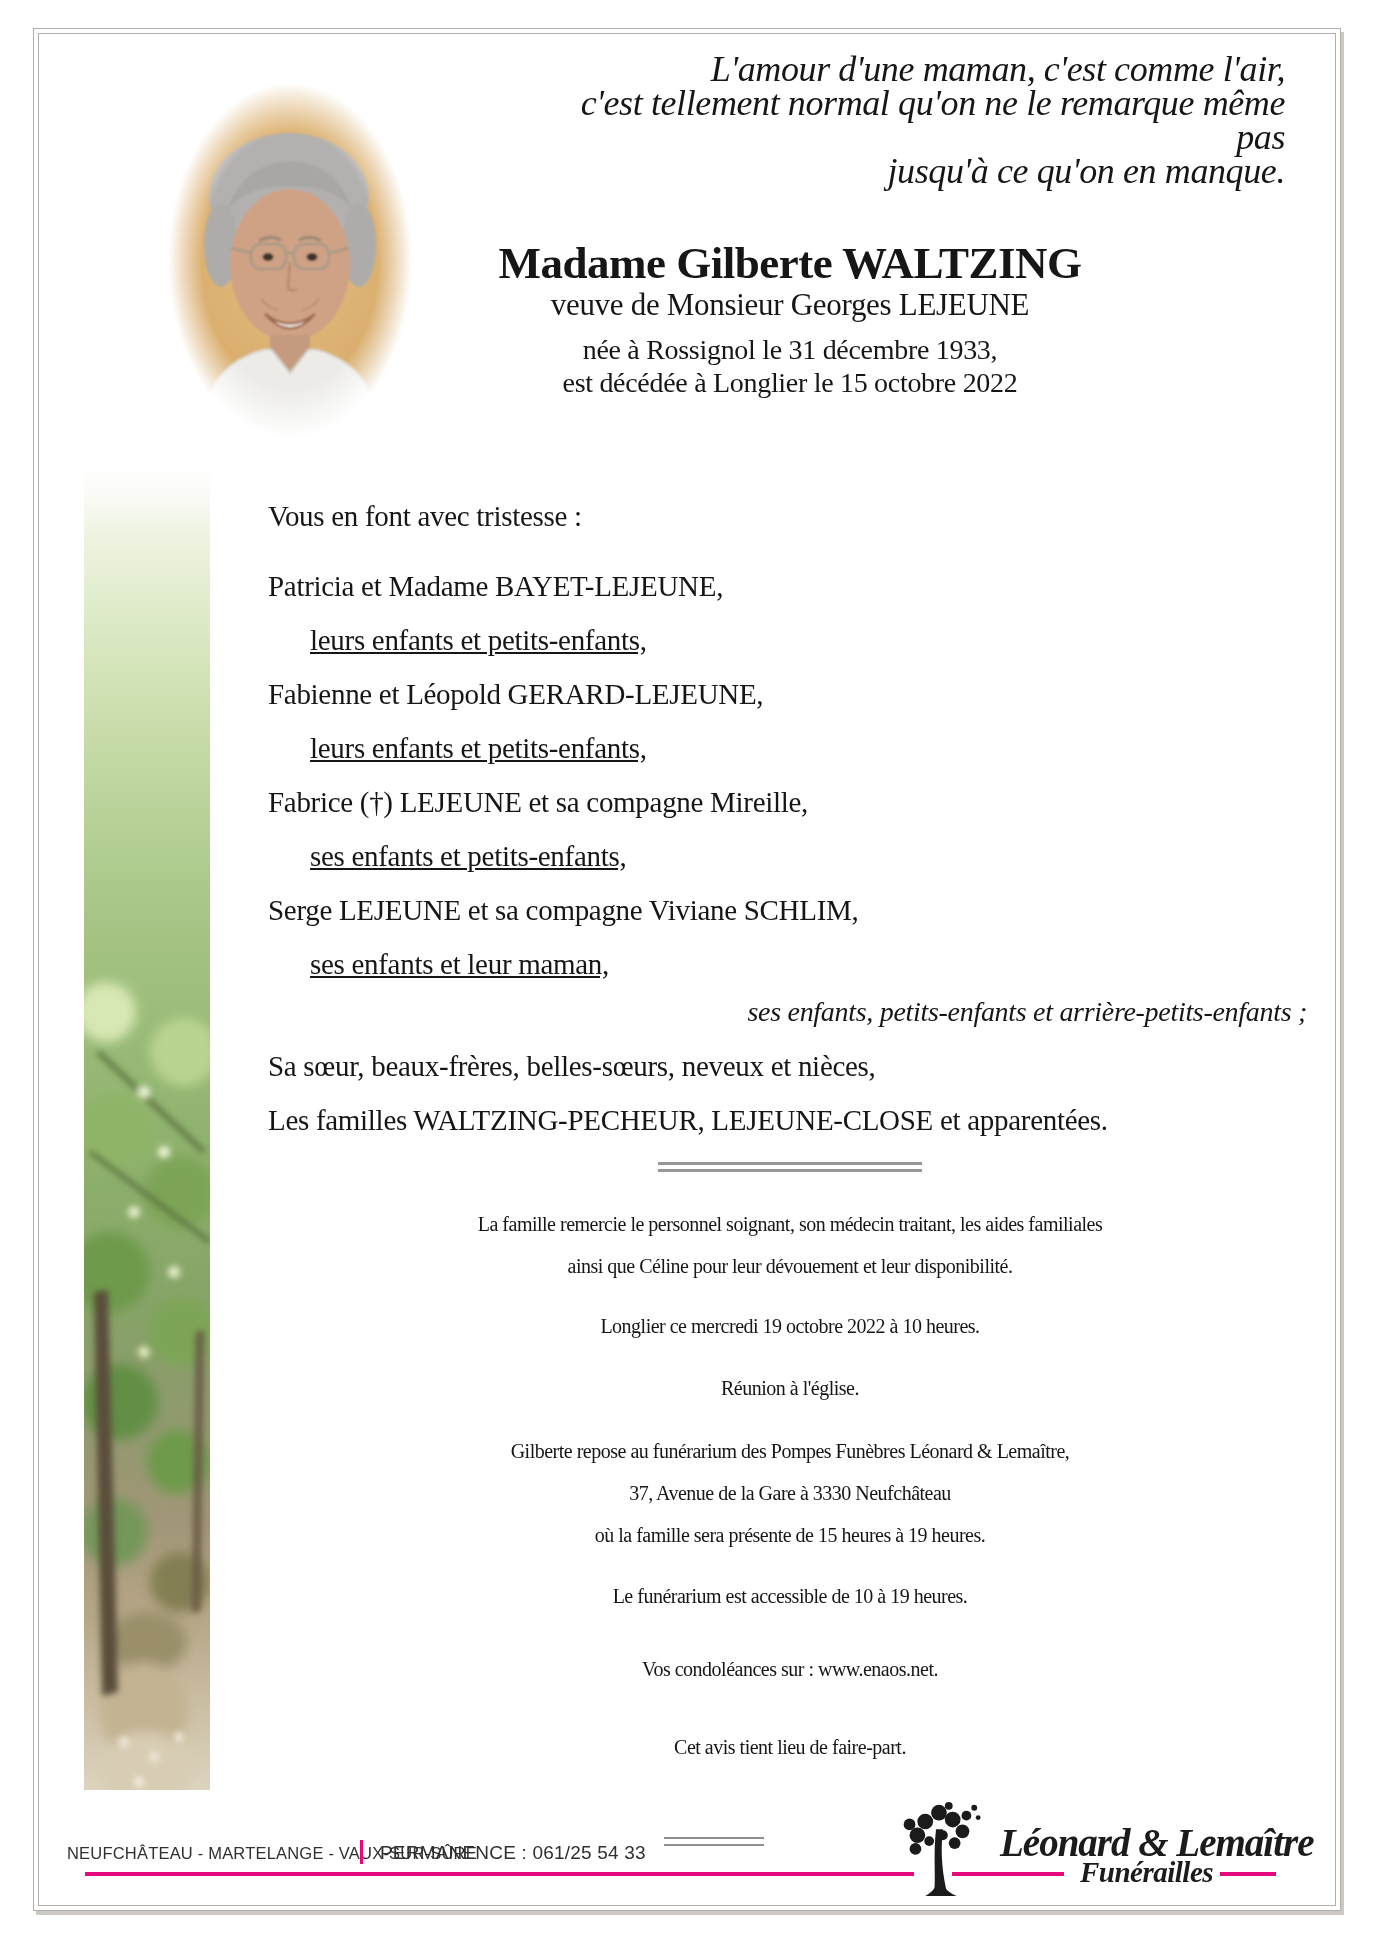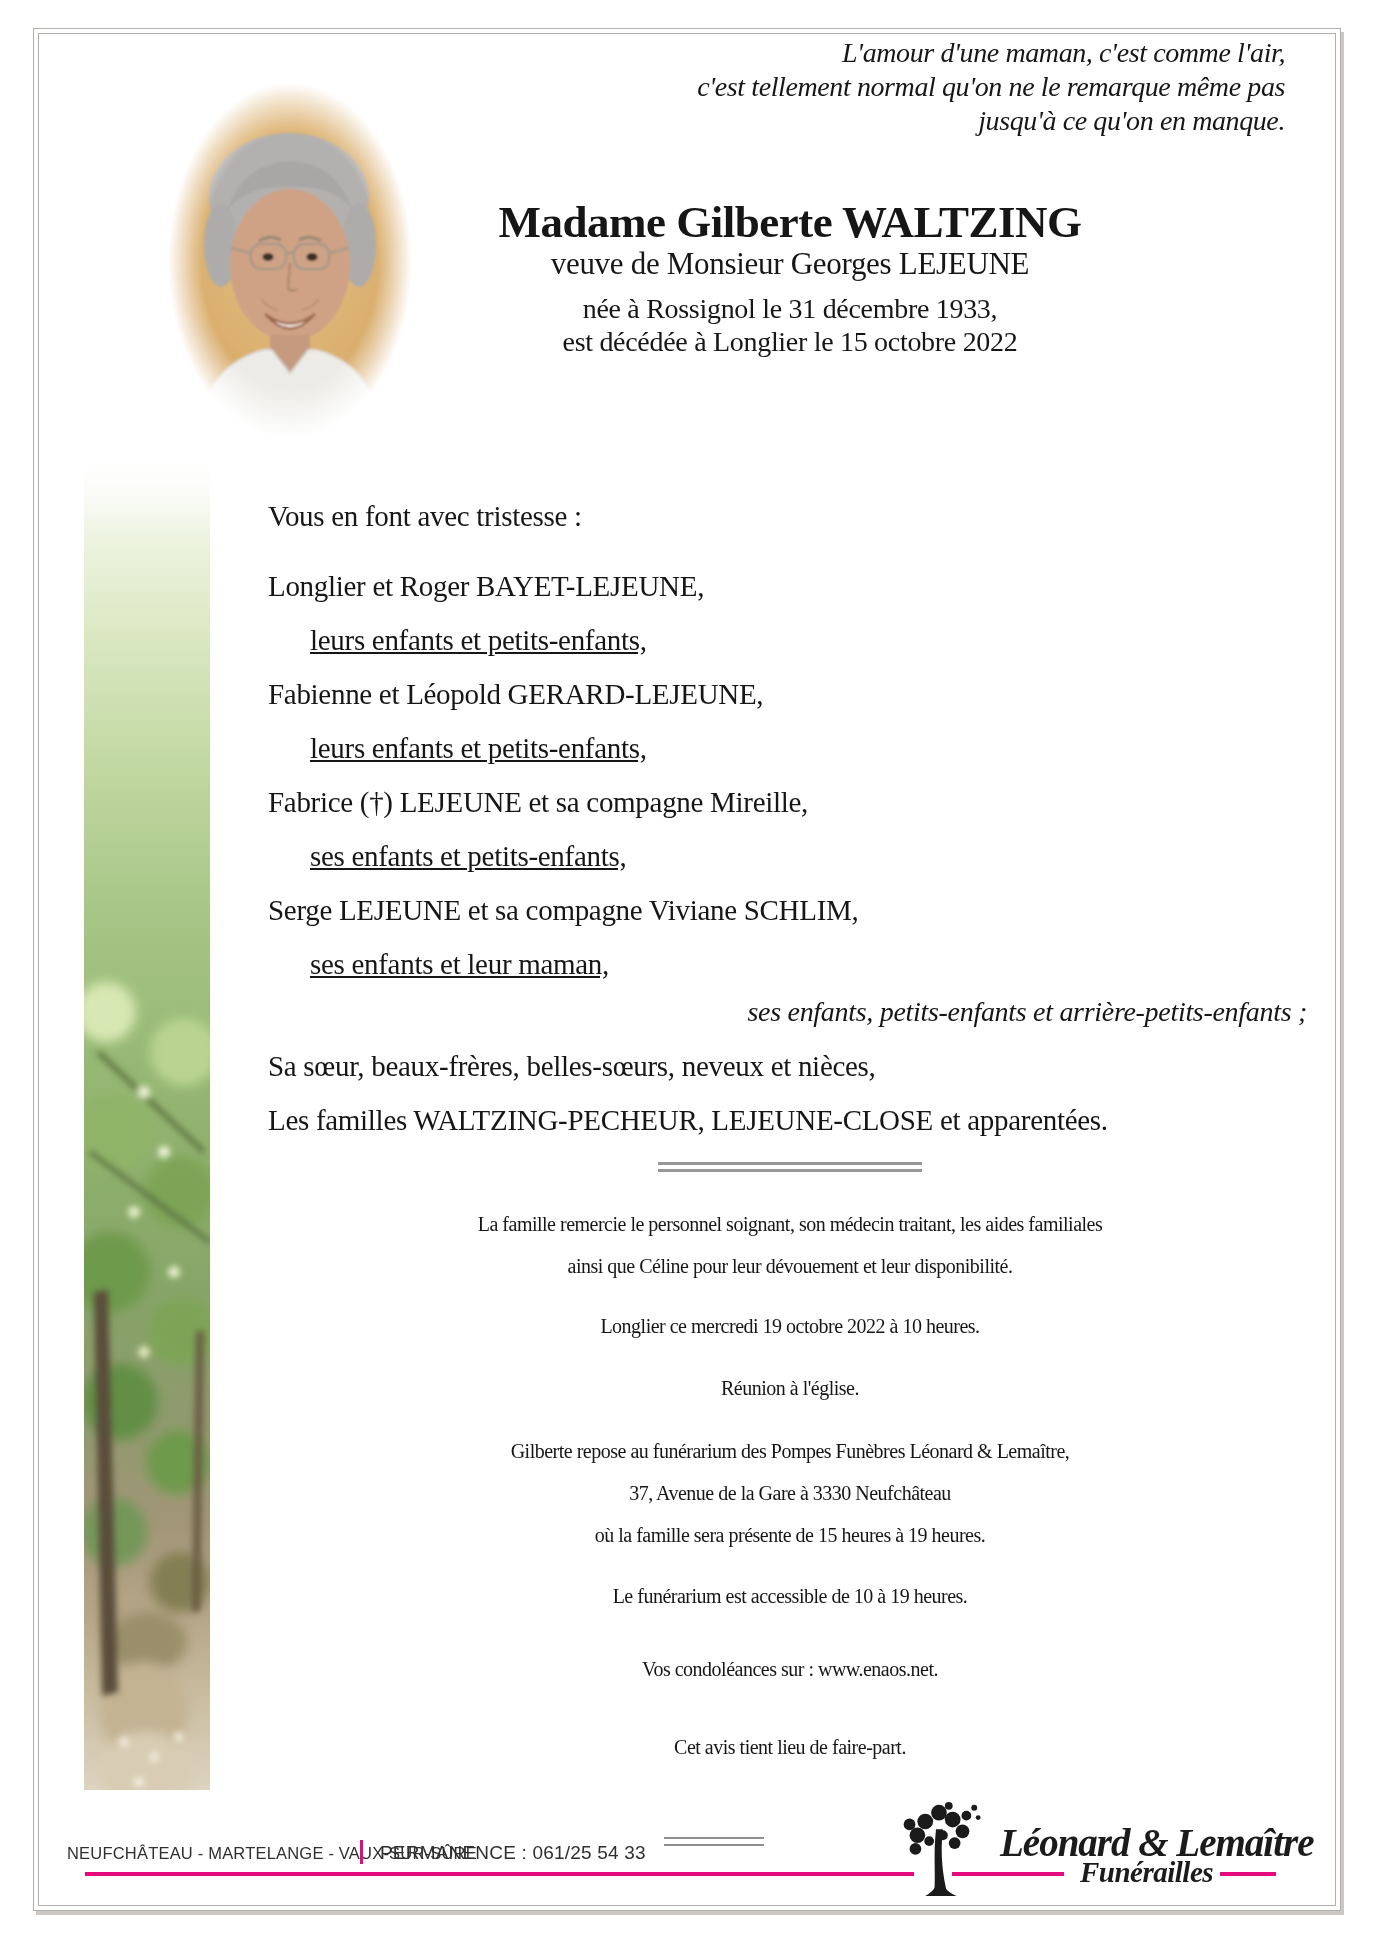--- a/index.html
+++ b/index.html
@@ -20,28 +20,28 @@
     box-shadow:3px 4px 0 0 #ccc9c5;
     pointer-events:none;
   }
   .frame-inner {
     position:absolute; left:4px; top:4px; right:4px; bottom:4px;
     border:1px solid var(--frame-gray,#b3aea9);
   }
 
   
   .quote {
-    top:36px; right:92px; width:760px;
+    top:52px; right:92px; width:760px;
     text-align:right; font-style:italic;
-    font-size:28px; line-height:34px; letter-spacing:-0.4px;
+    font-size:36px; line-height:34px; letter-spacing:-0.4px;
   }
 
   
   .header { left:400px; top:198px; width:780px; text-align:center; }
-  .title  { font-size:45px; font-weight:bold; line-height:48px; letter-spacing:-0.5px; }
+  .title  { font-size:45px; font-weight:bold; line-height:48px; letter-spacing:-0.5px;margin-top:41px; }
   .subtitle { font-size:31px; line-height:36px; letter-spacing:-0.3px; }
   .dates { margin-top:10px; font-size:28px; line-height:33px; letter-spacing:-0.3px; }
 
   
   .portrait { left:167px; top:83px; width:246px; height:360px; }
   .forest   { left:84px;  top:452px; width:126px; height:1338px; }
 
   
   .line { position:absolute; left:268px; font-size:29px; letter-spacing:-0.3px; white-space:nowrap; }
   .line.indent { left:310px;text-decoration:underline; }
@@ -216,21 +216,21 @@
   <div class="title">Madame Gilberte WALTZING</div>
   <div class="subtitle">veuve de Monsieur Georges LEJEUNE</div>
   <div class="dates">
     <div>née à Rossignol le 31 décembre 1933,</div>
     <div>est décédée à Longlier le 15 octobre 2022</div>
   </div>
 </div>
 
 <div class="line" style="top:500px">Vous en font avec tristesse :</div>
 
-<div class="line" style="top:570px">Longlier et Roger BAYET-LEJEUNE,</div>
+<div class="line" style="top:570px">Patricia et Madame BAYET-LEJEUNE,</div>
 <div class="line indent" style="top:624px">leurs enfants et petits-enfants,</div>
 <div class="line" style="top:678px">Fabienne et Léopold GERARD-LEJEUNE,</div>
 <div class="line indent" style="top:732px">leurs enfants et petits-enfants,</div>
 <div class="line" style="top:786px">Fabrice (†) LEJEUNE et sa compagne Mireille,</div>
 <div class="line indent" style="top:840px">ses enfants et petits-enfants,</div>
 <div class="line" style="top:894px">Serge LEJEUNE et sa compagne Viviane SCHLIM,</div>
 <div class="line indent" style="top:948px">ses enfants et leur maman,</div>
 
 <div class="abs closing-italic">ses enfants, petits-enfants et arrière-petits-enfants ;</div>
 

